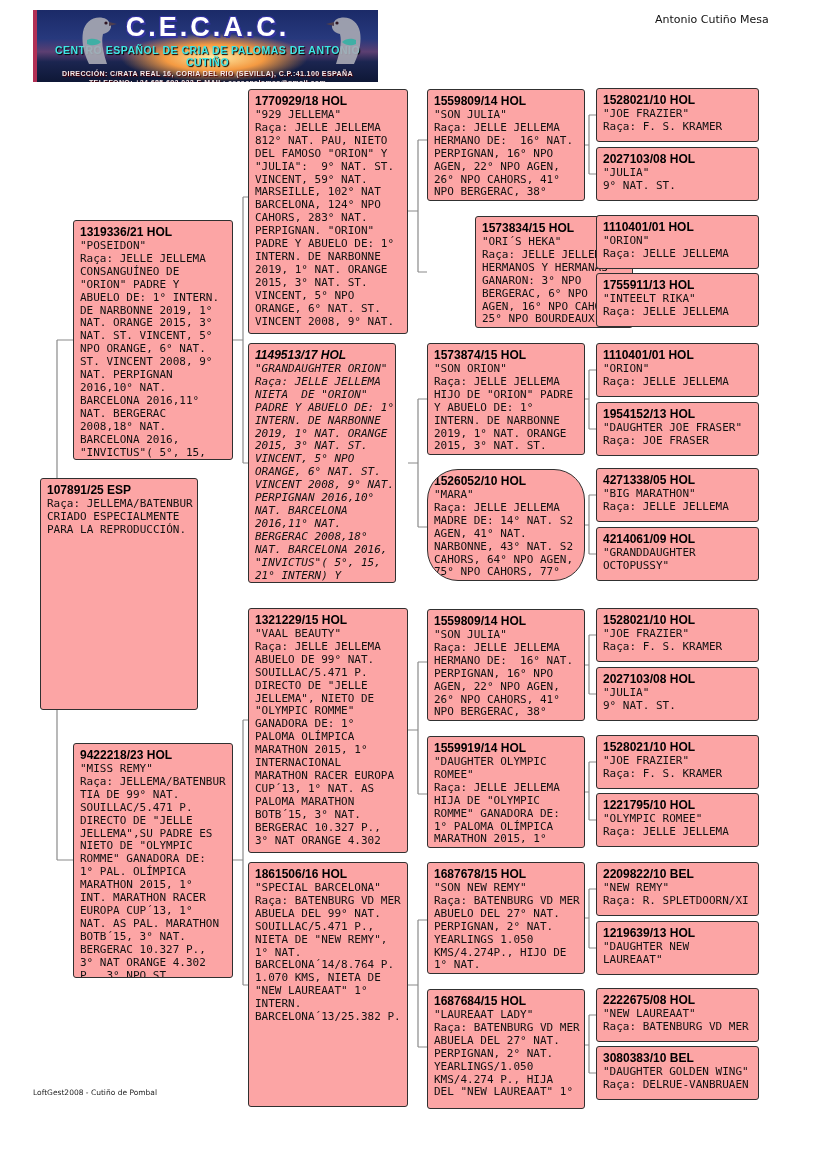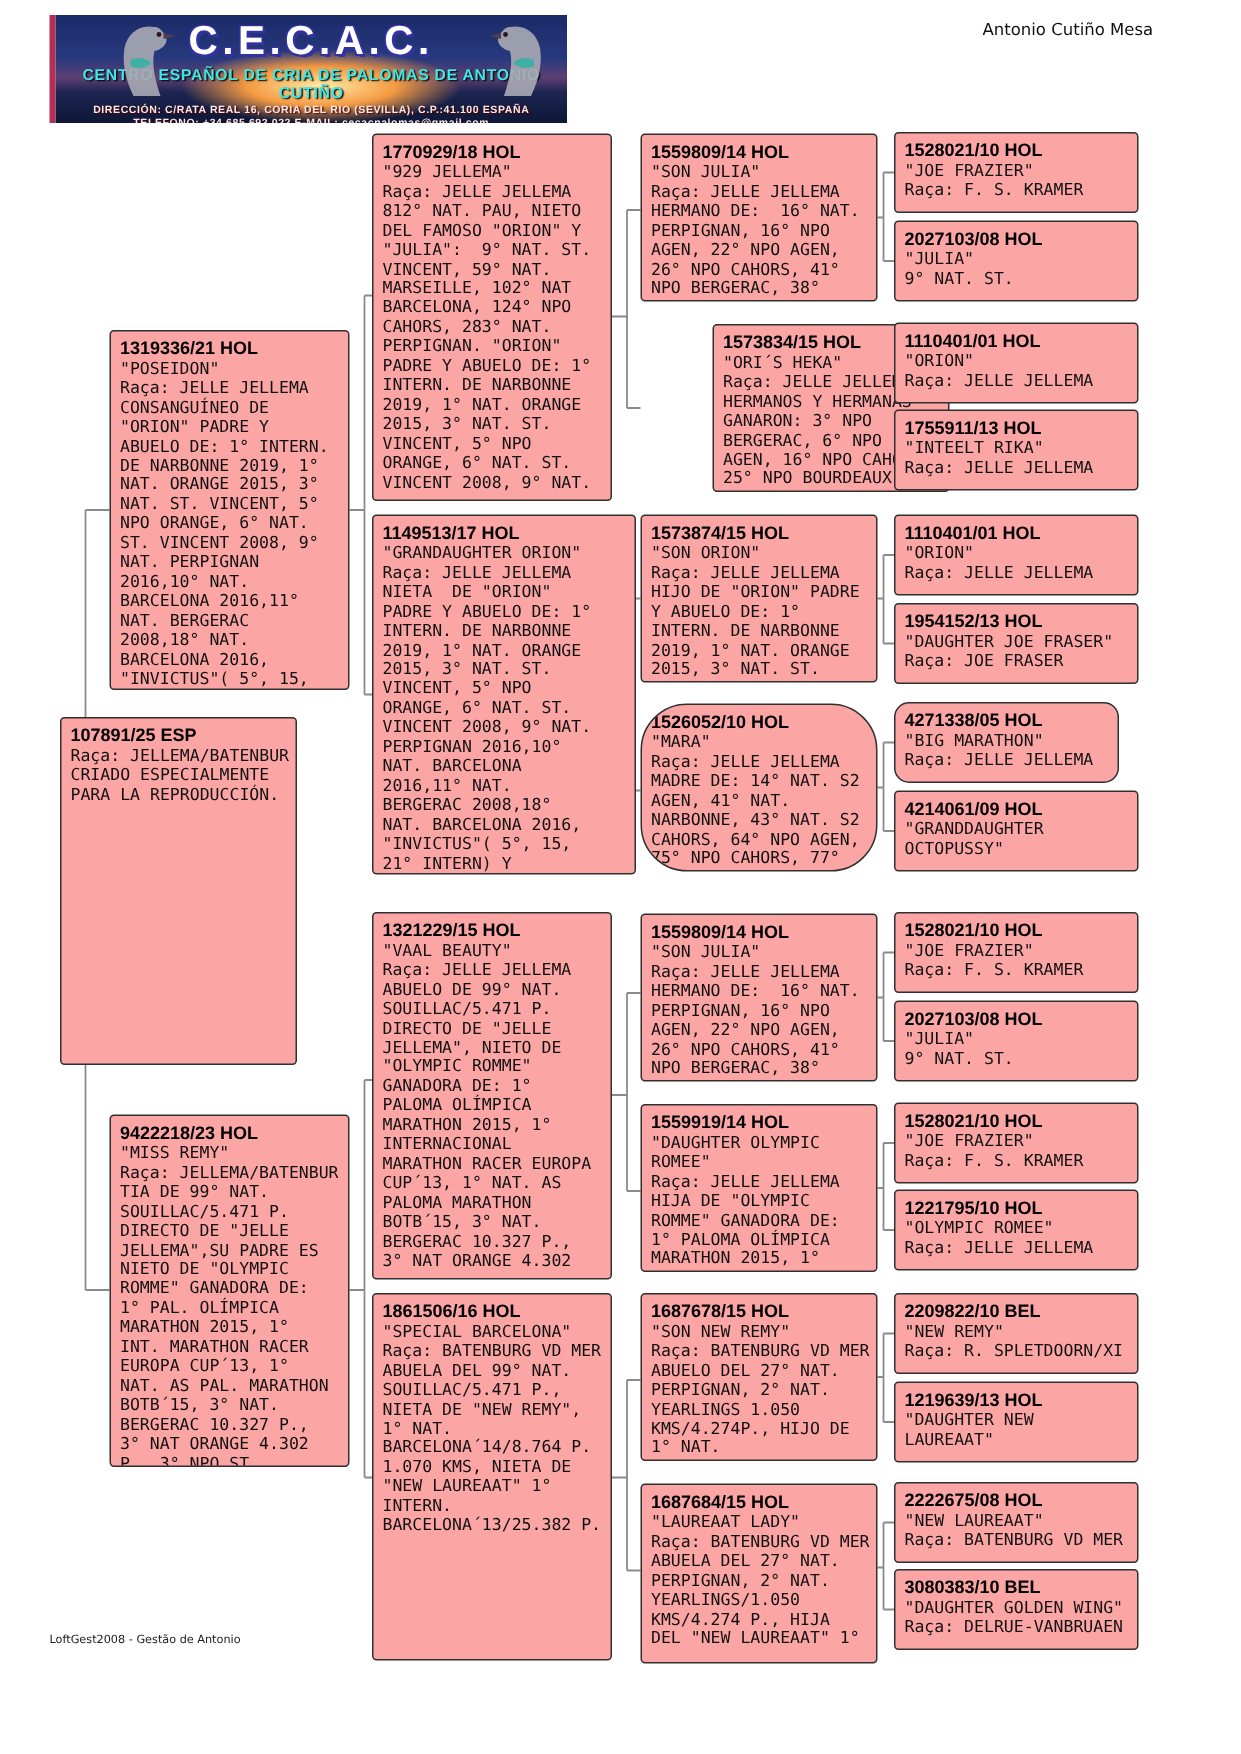--- a/index.html
+++ b/index.html
@@ -137,21 +137,21 @@
 CAHORS, 283° NAT.
 PERPIGNAN. "ORION"
 PADRE Y ABUELO DE: 1°
 INTERN. DE NARBONNE
 2019, 1° NAT. ORANGE
 2015, 3° NAT. ST.
 VINCENT, 5° NPO
 ORANGE, 6° NAT. ST.
 VINCENT 2008, 9° NAT.</div>
 </div>
-<div class="pbox" style="left:248px;top:343px;width:176px;height:240px;">
+<div class="pbox" style="left:248px;top:343px;width:148px;height:240px;font-style:italic;">
   <div class="ring">1149513/17 HOL</div>
   <div class="btext">"GRANDAUGHTER ORION"
 Raça: JELLE JELLEMA
 NIETA  DE "ORION"
 PADRE Y ABUELO DE: 1°
 INTERN. DE NARBONNE
 2019, 1° NAT. ORANGE
 2015, 3° NAT. ST.
 VINCENT, 5° NPO
 ORANGE, 6° NAT. ST.
@@ -301,21 +301,21 @@
 <div class="pbox" style="left:596px;top:343px;width:163px;height:54px;">
   <div class="ring">1110401/01 HOL</div>
   <div class="btext">"ORION"
 Raça: JELLE JELLEMA</div>
 </div>
 <div class="pbox" style="left:596px;top:402px;width:163px;height:54px;">
   <div class="ring">1954152/13 HOL</div>
   <div class="btext">"DAUGHTER JOE FRASER"
 Raça: JOE FRASER</div>
 </div>
-<div class="pbox" style="left:596px;top:468px;width:150px;height:54px;border-radius:10px;">
+<div class="pbox" style="left:596px;top:468px;width:163px;height:54px;">
   <div class="ring">4271338/05 HOL</div>
   <div class="btext">"BIG MARATHON"
 Raça: JELLE JELLEMA</div>
 </div>
 <div class="pbox" style="left:596px;top:527px;width:163px;height:54px;">
   <div class="ring">4214061/09 HOL</div>
   <div class="btext">"GRANDDAUGHTER
 OCTOPUSSY"</div>
 </div>
 <div class="pbox" style="left:596px;top:608px;width:163px;height:54px;">
@@ -352,13 +352,13 @@
   <div class="ring">2222675/08 HOL</div>
   <div class="btext">"NEW LAUREAAT"
 Raça: BATENBURG VD MER</div>
 </div>
 <div class="pbox" style="left:596px;top:1046px;width:163px;height:54px;">
   <div class="ring">3080383/10 BEL</div>
   <div class="btext">"DAUGHTER GOLDEN WING"
 Raça: DELRUE-VANBRUAEN</div>
 </div>
 
-<div class="footer">LoftGest2008 - Gestão de Antonio</div>
+<div class="footer">LoftGest2008 - Cutiño de Pombal</div>
 
 </body></html>

